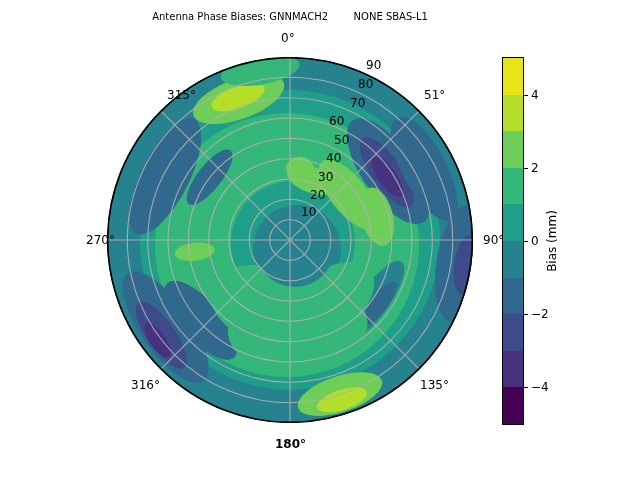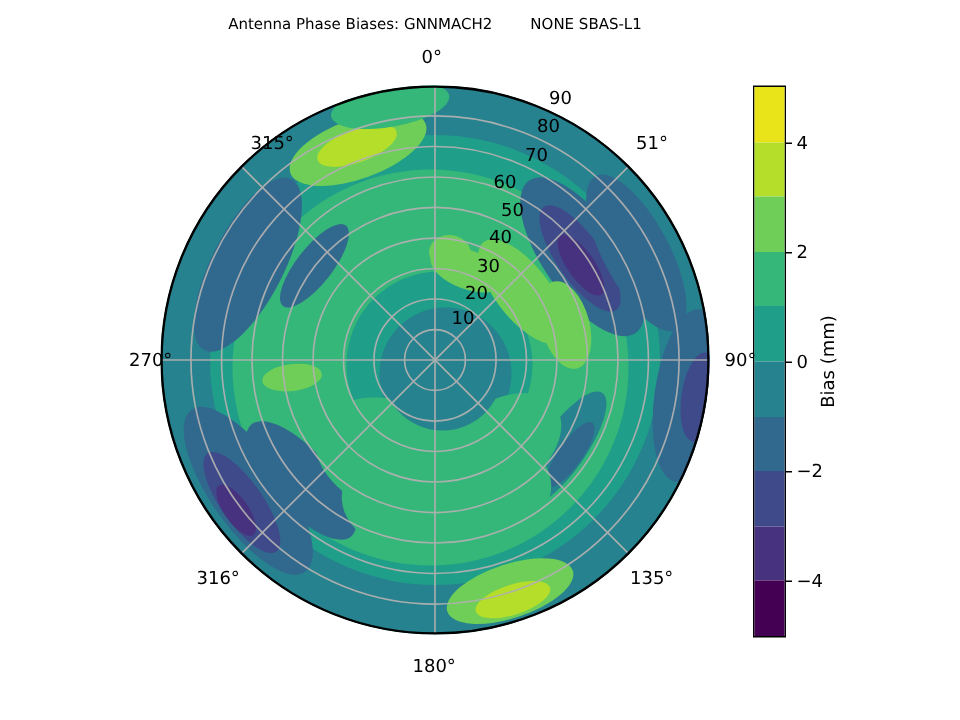--- a/index.html
+++ b/index.html
@@ -242,21 +242,21 @@
       </g>
 
       <circle cx="183" cy="183" r="182.3" fill="none" stroke="#000000" stroke-width="1.6"></circle>
     </svg>
   </div>
 
   <div class="angle-label" style="left:281px; top:31px;">0°</div>
   <div class="angle-label" style="left:424px; top:88px;">51°</div>
   <div class="angle-label" style="left:483px; top:233px;">90°</div>
   <div class="angle-label" style="left:420px; top:378px;">135°</div>
-  <div class="angle-label" style="left:275px; top:437px;">180°</div>
+  <div class="angle-label" style="left:275px; top:437px;font-weight:bold;">180°</div>
   <div class="angle-label" style="left:131px; top:378px;">316°</div>
   <div class="angle-label" style="left:66px;  top:233px;margin-left:20px;">270°</div>
   <div class="angle-label" style="left:131px; top:88px;margin-left:36px;">315°</div>
 
   <div class="radial-label" style="left:301px; top:205px;">10</div>
   <div class="radial-label" style="left:310px; top:188px;">20</div>
   <div class="radial-label" style="left:318px; top:170px;">30</div>
   <div class="radial-label" style="left:326px; top:151px;">40</div>
   <div class="radial-label" style="left:334px; top:133px;">50</div>
   <div class="radial-label" style="left:329px; top:114px;">60</div>

